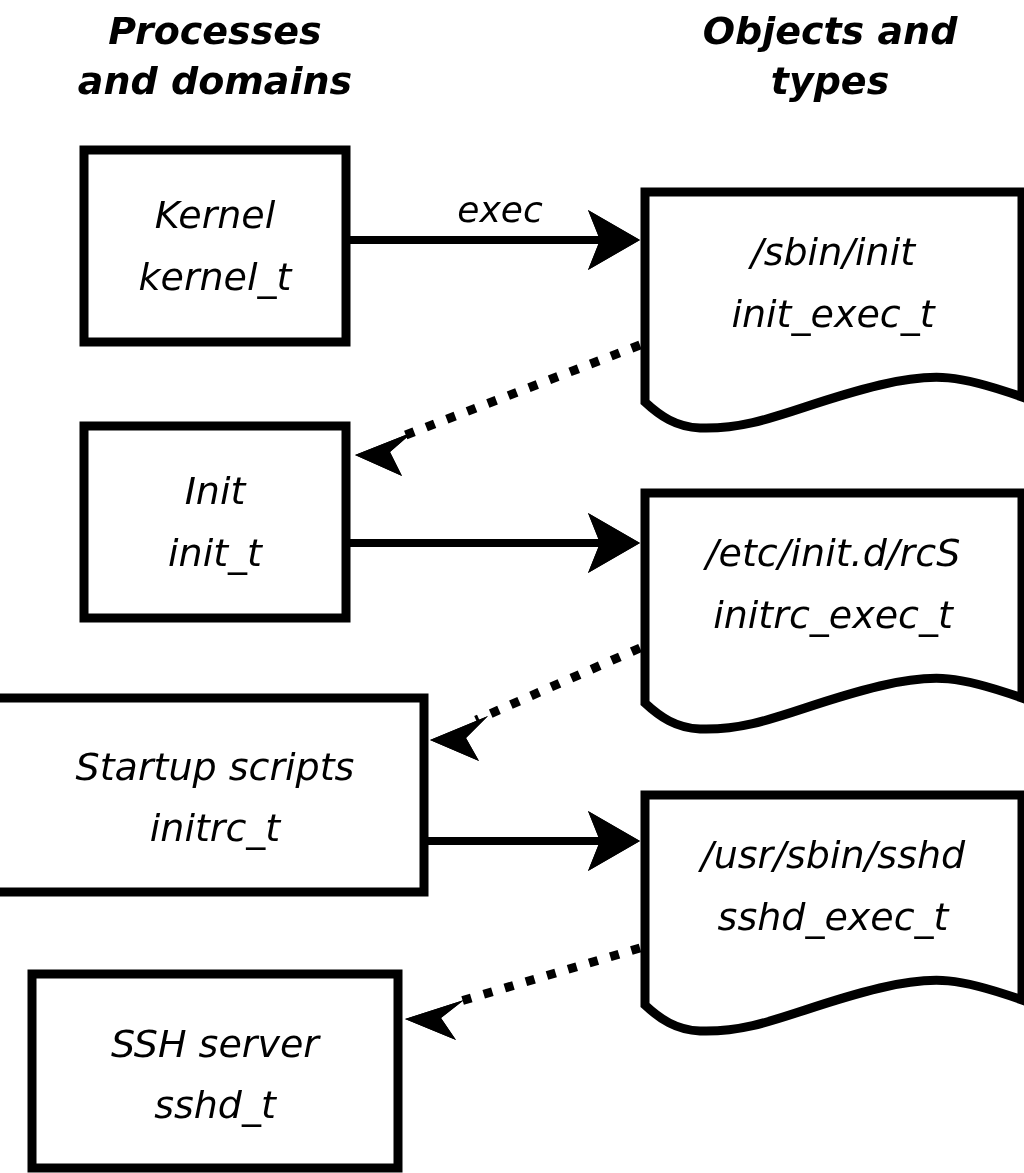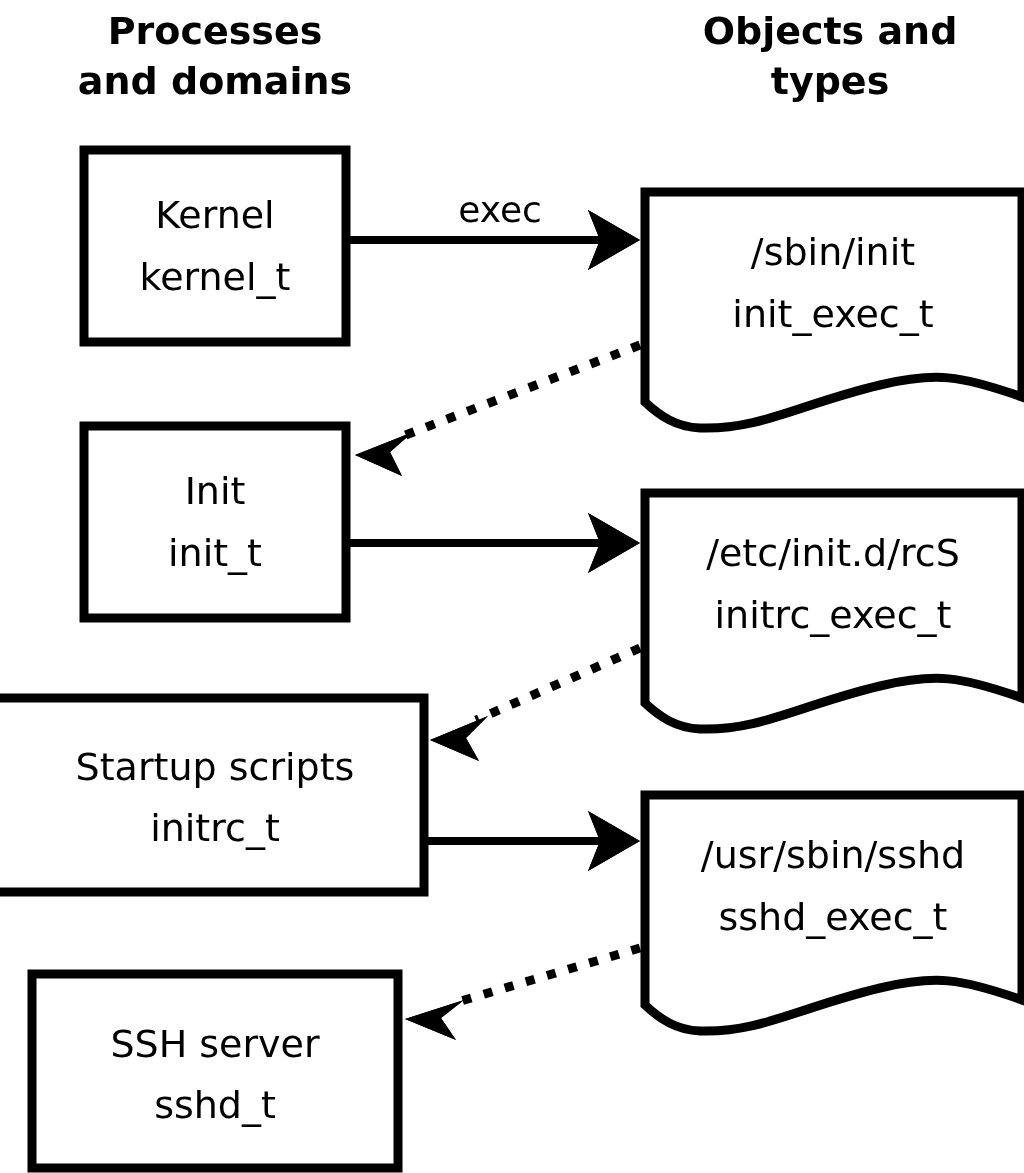--- a/index.html
+++ b/index.html
@@ -11,20 +11,21 @@
     width: 1024px;
     height: 1173px;
     font-family: "DejaVu Sans", sans-serif;
     overflow: hidden;
   }
   #diagram-root {
     position: relative;
     width: 1024px;
     height: 1173px;
     background: #ffffff;
+    font-style: italic;
   }
   svg.diagram-svg {
     display: block;
     width: 1024px;
     height: 1173px;
   }
   .column-header {
     font-family: "DejaVu Sans", sans-serif;
     font-weight: bold;
     font-size: 38px;

